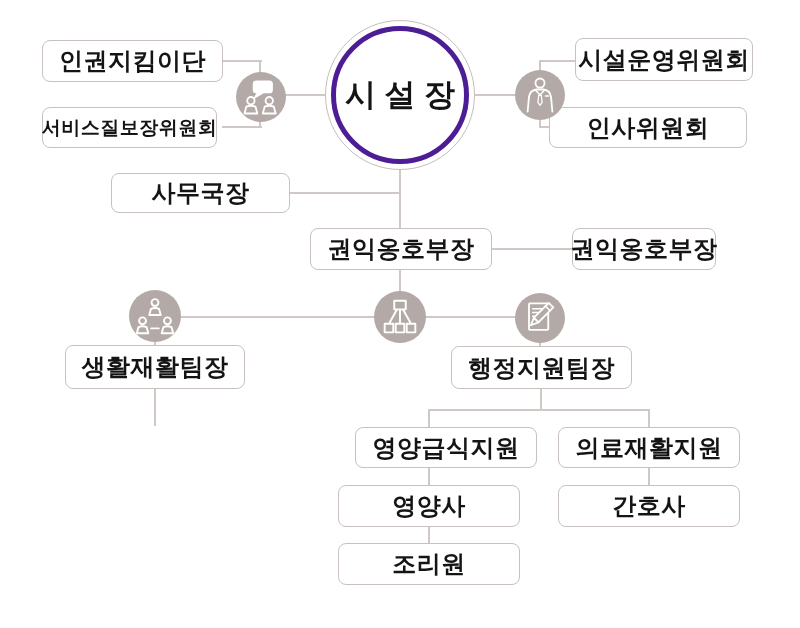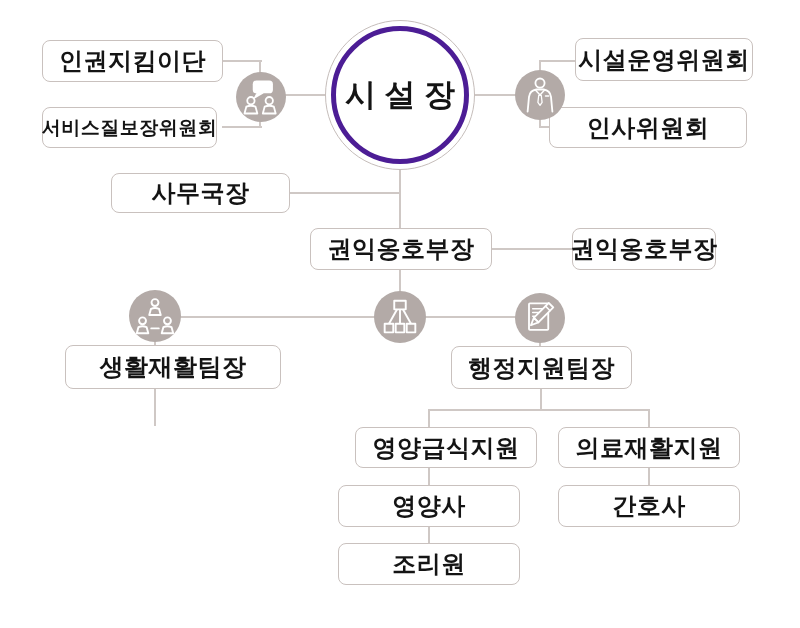--- a/index.html
+++ b/index.html
@@ -109,21 +109,21 @@
     <div class="director-ring">시 설 장</div>
   </div>
 
   <div class="box" style="left:42px;  top:40px;  width:181px; height:42px;">인권지킴이단</div>
   <div class="box small-text" style="left:42px; top:107px; width:175px; height:41px;">서비스질보장위원회</div>
   <div class="box" style="left:575px; top:38px;  width:178px; height:43px;text-align:center;">시설운영위원회</div>
   <div class="box" style="left:549px; top:107px; width:198px; height:41px;">인사위원회</div>
   <div class="box" style="left:111px; top:173px; width:179px; height:40px;">사무국장</div>
   <div class="box" style="left:310px; top:228px; width:182px; height:42px;">권익옹호부장</div>
   <div class="box" style="left:572px; top:228px; width:144px; height:42px;">권익옹호부장</div>
-  <div class="box" style="left:65px;  top:345px; width:216px; height:44px;">생활재활팀장</div>
+  <div class="box" style="left:65px;  top:345px; width:180px; height:44px;">생활재활팀장</div>
   <div class="box" style="left:451px; top:346px; width:181px; height:43px;">행정지원팀장</div>
   <div class="box" style="left:338px; top:427px; width:182px; height:41px;margin-left:17px;">영양급식지원</div>
   <div class="box" style="left:338px; top:485px; width:182px; height:42px;">영양사</div>
   <div class="box" style="left:338px; top:543px; width:182px; height:42px;">조리원</div>
   <div class="box" style="left:558px; top:427px; width:182px; height:41px;">의료재활지원</div>
   <div class="box" style="left:558px; top:485px; width:182px; height:42px;text-align:center;">간호사</div>
 
   <div class="icon-circle" style="left:236px; top:72px; width:50px; height:50px;">
     <svg width="44" height="44" viewBox="0 0 48 48" fill="none" stroke="#ffffff" stroke-width="2" stroke-linecap="round" stroke-linejoin="round">
       <rect x="15" y="6" width="22" height="14" rx="4" fill="#ffffff" stroke="none"></rect>

